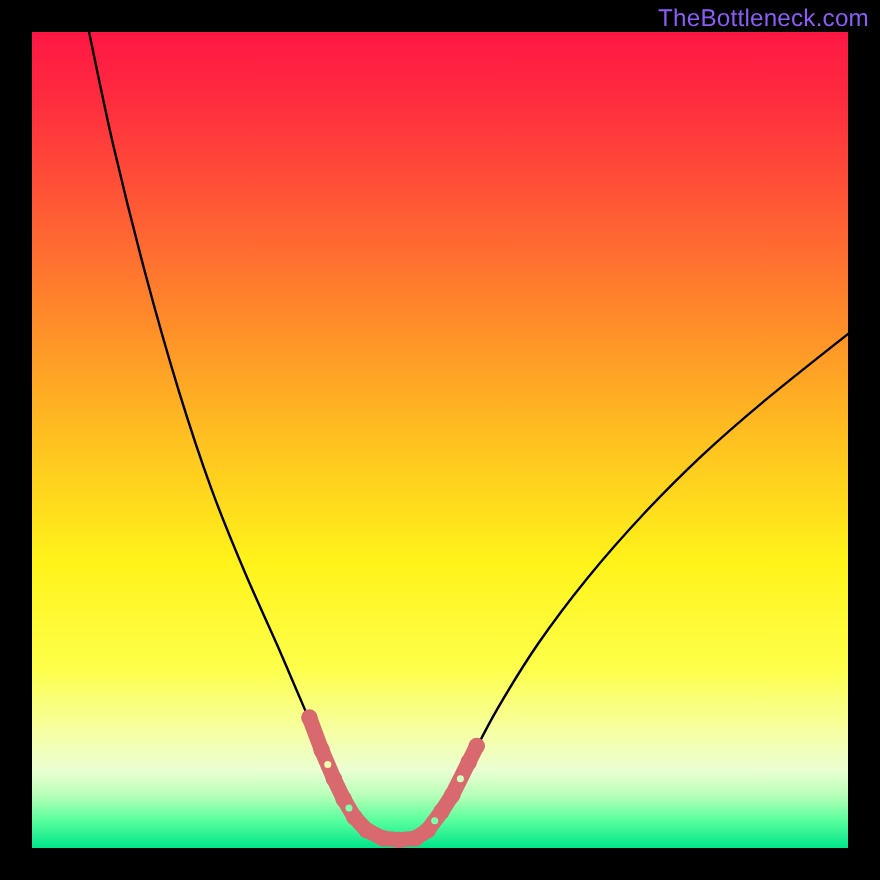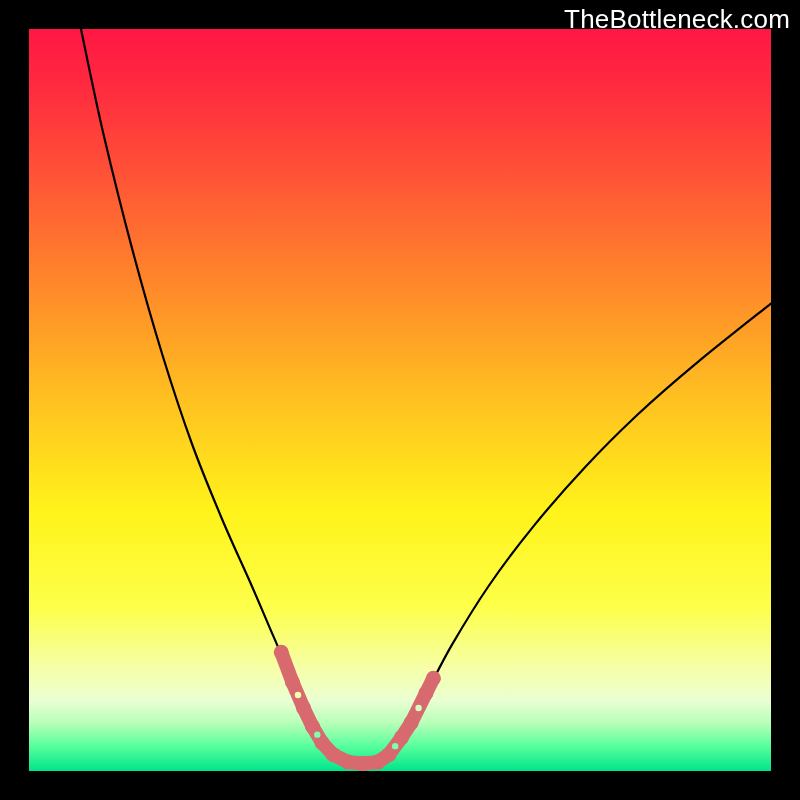--- a/index.html
+++ b/index.html
@@ -20,22 +20,22 @@
     position: absolute;
     left: 29px;
     top: 29px;
     width: 742px;
     height: 742px;
   }
   .watermark {
     position: absolute;
     top: 4px;
     right: 10px;
-    color: #ffffff;
-    font-size: 26px;
+    color: #8b5cf6;
+    font-size: 22px;
     font-weight: 500;
     letter-spacing: 0.2px;
     z-index: 10;
   }
   svg { display: block; }
 </style>
 </head>
 <body>
 
 <div class="outer">

